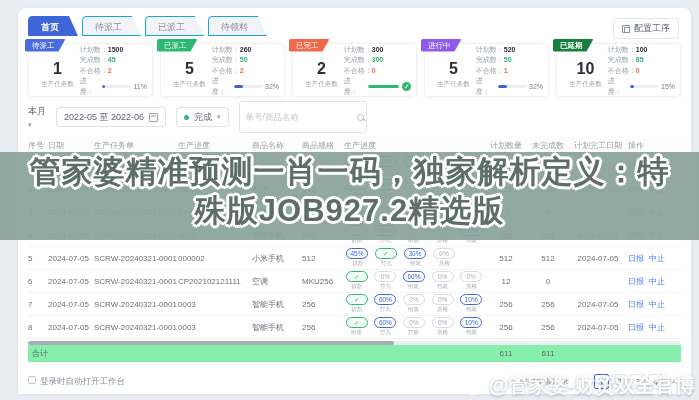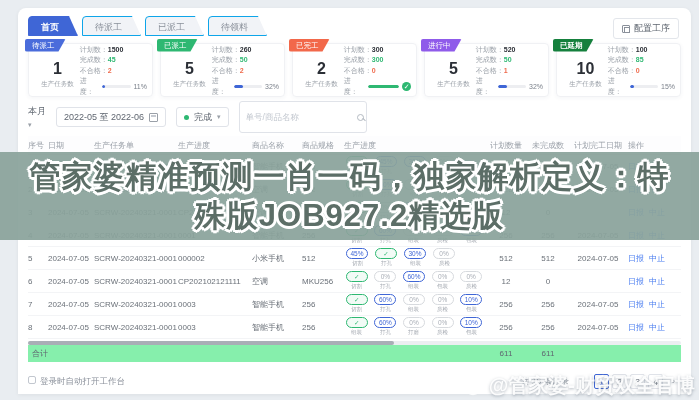--- a/index.html
+++ b/index.html
@@ -90,21 +90,21 @@
   .cb { width:8px; height:8px; border:1px solid #c2c7cf; border-radius:2px; background:#fff; }
   .pagerwrap { display:flex; align-items:center; gap:7px; font-size:8.5px; color:#9aa0a8; }
   .pager { display:flex; gap:3px; }
   .pg { min-width:15px; height:15px; line-height:14px; text-align:center; border:1px solid #e0e3e9;
         border-radius:2px; font-size:8.5px; color:#7b818b; background:#fff; cursor:pointer; }
   .pg.active { border-color:#3f66d6; color:#3f66d6; font-weight:700; }
   .pg.nav { border:none; background:transparent; }
 
   
   .overlay { position:absolute; left:0; right:0; top:152px; height:88px; z-index:6;
-             background:rgba(138,163,155,.93); display:flex; align-items:center; justify-content:center; }
+             background:rgba(138,163,155,.93); display:flex; align-items:flex-start; justify-content:center; }
   .overlay-text { font-size:31px; line-height:39px; font-weight:800; letter-spacing:1px;
                   color:#5c6e67; text-align:center; padding:0 24px;
                   text-shadow:-2px -2px 0 #fff,0 -2px 0 #fff,2px -2px 0 #fff,-2px 0 0 #fff,2px 0 0 #fff,
                               -2px 2px 0 #fff,0 2px 0 #fff,2px 2px 0 #fff,-3px 0 0 #fff,3px 0 0 #fff,
                               0 3px 0 #fff,0 -3px 0 #fff; }
 
   
   .wm { position:absolute; right:4px; bottom:1px; z-index:7; display:flex; align-items:center; gap:5px;
         color:rgba(255,255,255,.92); font-size:20px; font-weight:800;
         text-shadow:0 1px 3px rgba(95,110,125,.5); }

